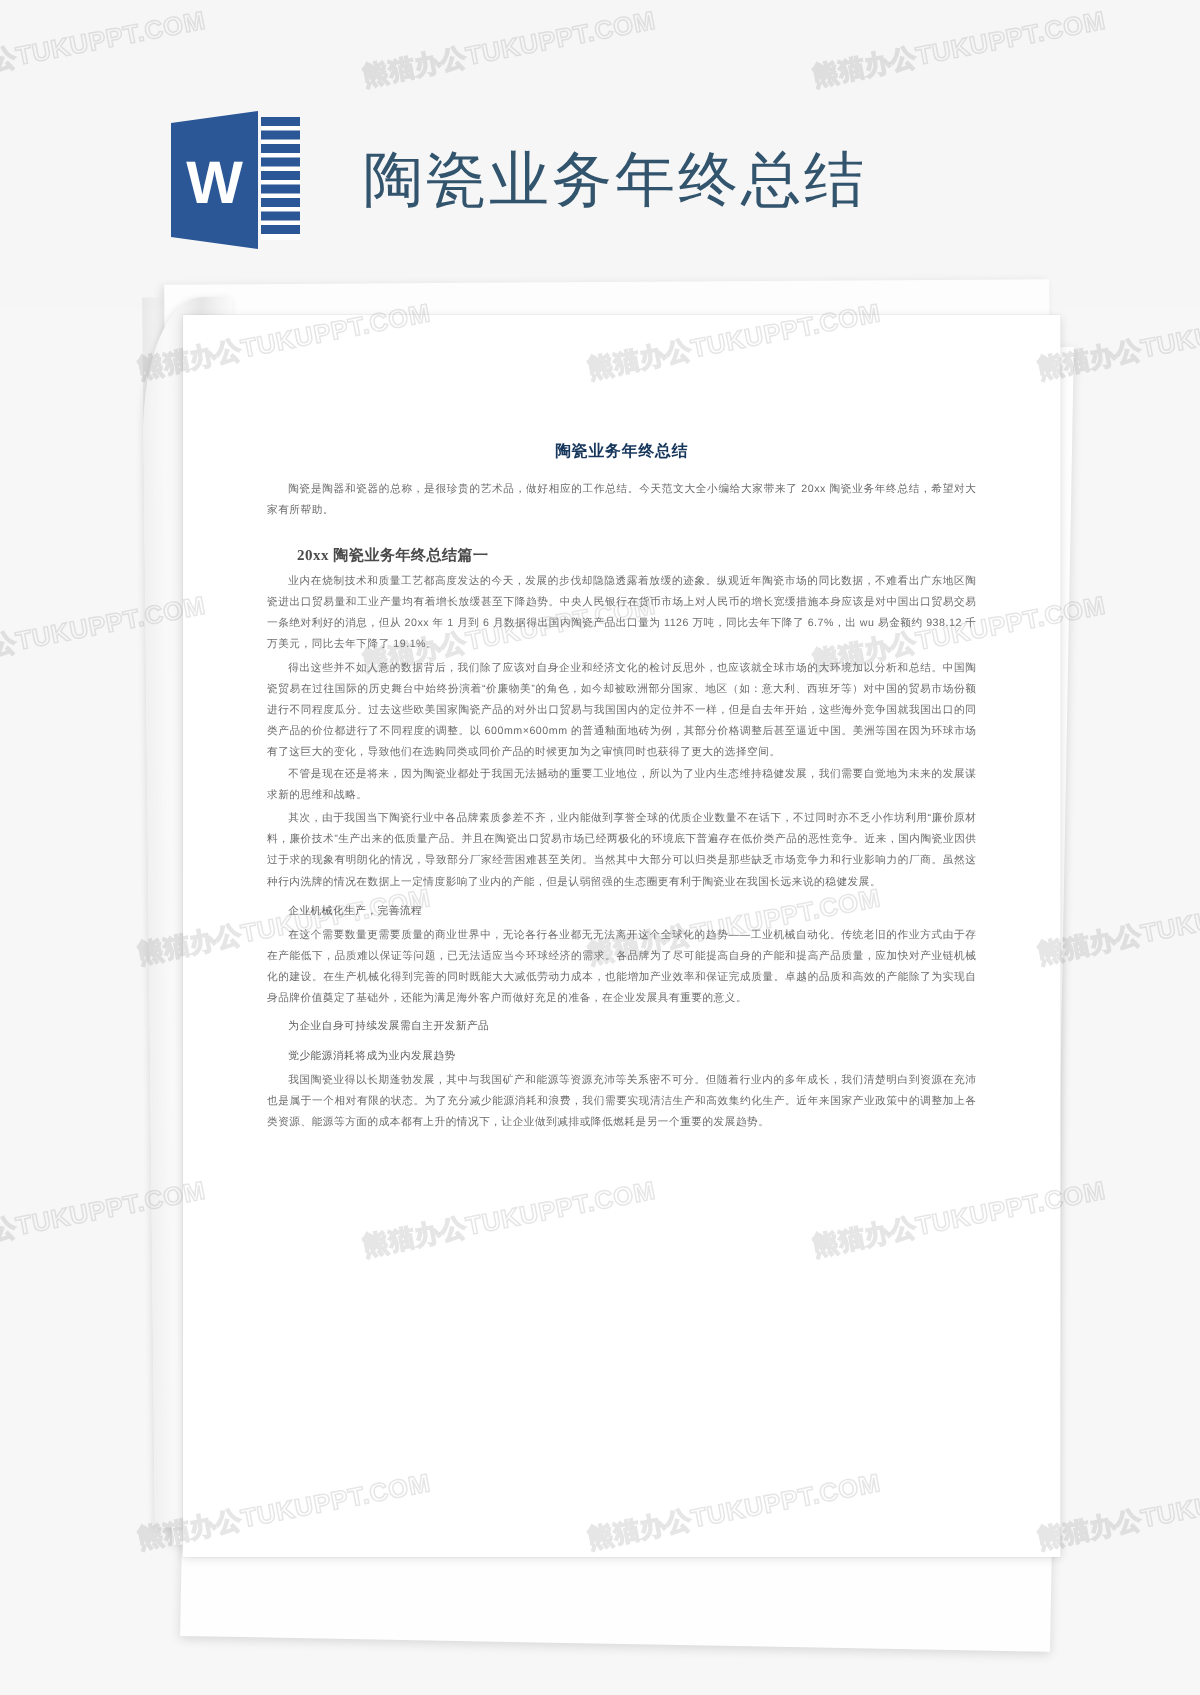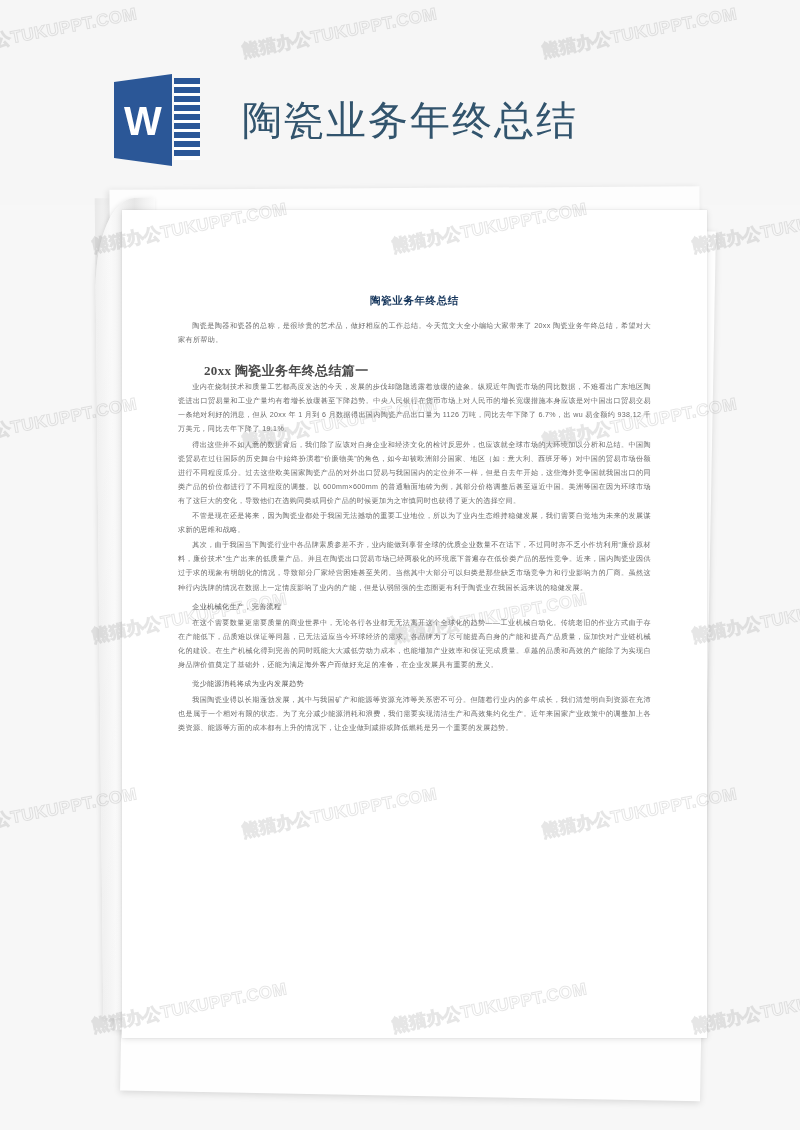--- a/index.html
+++ b/index.html
@@ -175,21 +175,21 @@
     font-family: "Liberation Serif", "DejaVu Serif", serif;
     font-size: 7.1px;
     line-height: 15px;
     color: #5c5c5c;
     text-indent: 2em;
     letter-spacing: 0.35px;
     margin: 5px 0 1px 0;
   }
   p.sub-head {
     font-family: "Liberation Serif", "DejaVu Serif", serif;
-    font-size: 13px;
+    font-size: 10px;
     font-weight: 700;
     line-height: 15px;
     color: #4a4a4a;
     text-indent: 2em;
     letter-spacing: 0.35px;
     margin: 8px 0 2px 0;
   }
   .spacer-sm { height: 7px; }
 </style>
 </head>
@@ -234,20 +234,21 @@
       <div id="doc-blocks">
           <p class="body-para">陶瓷是陶器和瓷器的总称，是很珍贵的艺术品，做好相应的工作总结。今天范文大全小编给大家带来了 20xx 陶瓷业务年终总结，希望对大家有所帮助。</p>
           <div class="spacer-sm"></div>
           <p class="sub-head">20xx 陶瓷业务年终总结篇一</p>
           <p class="body-para">业内在烧制技术和质量工艺都高度发达的今天，发展的步伐却隐隐透露着放缓的迹象。纵观近年陶瓷市场的同比数据，不难看出广东地区陶瓷进出口贸易量和工业产量均有着增长放缓甚至下降趋势。中央人民银行在货币市场上对人民币的增长宽缓措施本身应该是对中国出口贸易交易一条绝对利好的消息，但从 20xx 年 1 月到 6 月数据得出国内陶瓷产品出口量为 1126 万吨，同比去年下降了 6.7%，出 wu 易金额约 938.12 千万美元，同比去年下降了 19.1%。</p>
           <p class="body-para">得出这些并不如人意的数据背后，我们除了应该对自身企业和经济文化的检讨反思外，也应该就全球市场的大环境加以分析和总结。中国陶瓷贸易在过往国际的历史舞台中始终扮演着“价廉物美”的角色，如今却被欧洲部分国家、地区（如：意大利、西班牙等）对中国的贸易市场份额进行不同程度瓜分。过去这些欧美国家陶瓷产品的对外出口贸易与我国国内的定位并不一样，但是自去年开始，这些海外竞争国就我国出口的同类产品的价位都进行了不同程度的调整。以 600mm×600mm 的普通釉面地砖为例，其部分价格调整后甚至逼近中国。美洲等国在因为环球市场有了这巨大的变化，导致他们在选购同类或同价产品的时候更加为之审慎同时也获得了更大的选择空间。</p>
           <p class="body-para">不管是现在还是将来，因为陶瓷业都处于我国无法撼动的重要工业地位，所以为了业内生态维持稳健发展，我们需要自觉地为未来的发展谋求新的思维和战略。</p>
           <p class="body-para">其次，由于我国当下陶瓷行业中各品牌素质参差不齐，业内能做到享誉全球的优质企业数量不在话下，不过同时亦不乏小作坊利用“廉价原材料，廉价技术”生产出来的低质量产品。并且在陶瓷出口贸易市场已经两极化的环境底下普遍存在低价类产品的恶性竞争。近来，国内陶瓷业因供过于求的现象有明朗化的情况，导致部分厂家经营困难甚至关闭。当然其中大部分可以归类是那些缺乏市场竞争力和行业影响力的厂商。虽然这种行内洗牌的情况在数据上一定情度影响了业内的产能，但是认弱留强的生态圈更有利于陶瓷业在我国长远来说的稳健发展。</p>
           <p class="section-head">企业机械化生产，完善流程</p>
           <p class="body-para">在这个需要数量更需要质量的商业世界中，无论各行各业都无无法离开这个全球化的趋势——工业机械自动化。传统老旧的作业方式由于存在产能低下，品质难以保证等问题，已无法适应当今环球经济的需求。各品牌为了尽可能提高自身的产能和提高产品质量，应加快对产业链机械化的建设。在生产机械化得到完善的同时既能大大减低劳动力成本，也能增加产业效率和保证完成质量。卓越的品质和高效的产能除了为实现自身品牌价值奠定了基础外，还能为满足海外客户而做好充足的准备，在企业发展具有重要的意义。</p>
+          <p class="section-head">为企业自身可持续发展需自主开发新产品</p>
           <p class="section-head">觉少能源消耗将成为业内发展趋势</p>
           <p class="body-para">我国陶瓷业得以长期蓬勃发展，其中与我国矿产和能源等资源充沛等关系密不可分。但随着行业内的多年成长，我们清楚明白到资源在充沛也是属于一个相对有限的状态。为了充分减少能源消耗和浪费，我们需要实现清洁生产和高效集约化生产。近年来国家产业政策中的调整加上各类资源、能源等方面的成本都有上升的情况下，让企业做到减排或降低燃耗是另一个重要的发展趋势。</p>
         </div>
     </div>
   </div>
 </div>
 
 <div id="watermark-layer">
     <div class="wm" style="left: -60px; top: 40px;">熊猫办公TUKUPPT.COM</div>
     <div class="wm" style="left: 240px; top: 40px;">熊猫办公TUKUPPT.COM</div>

